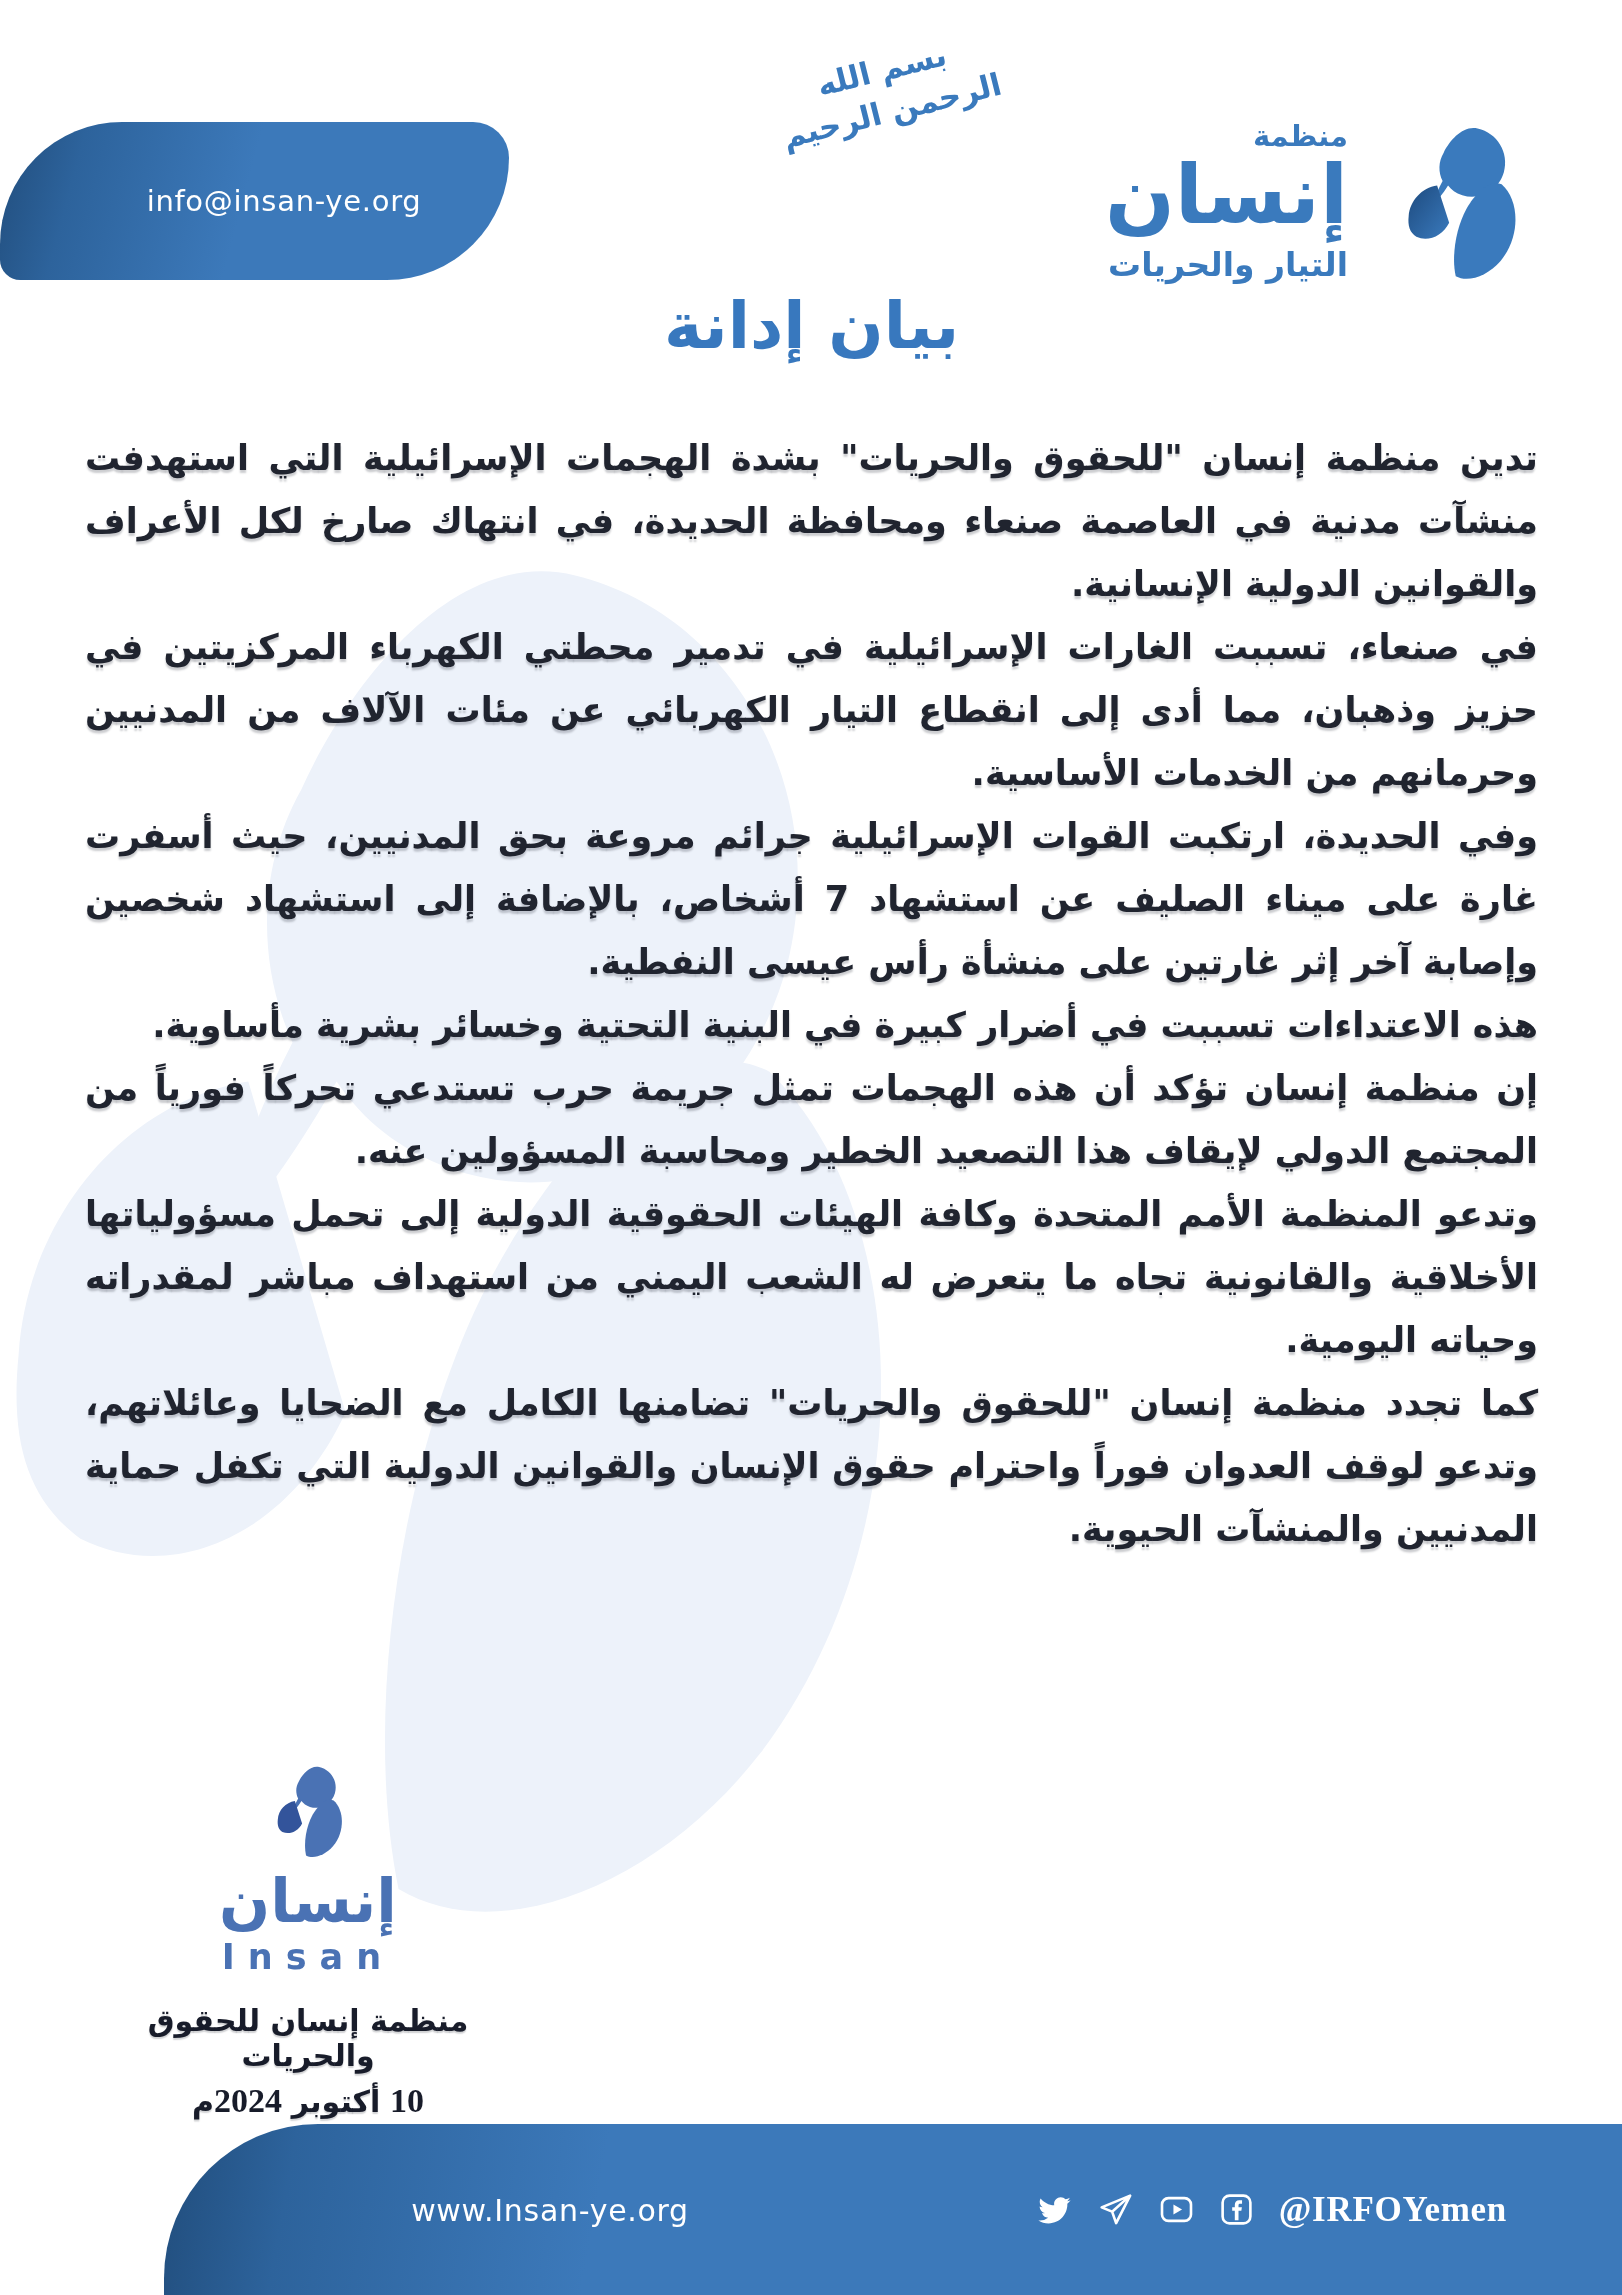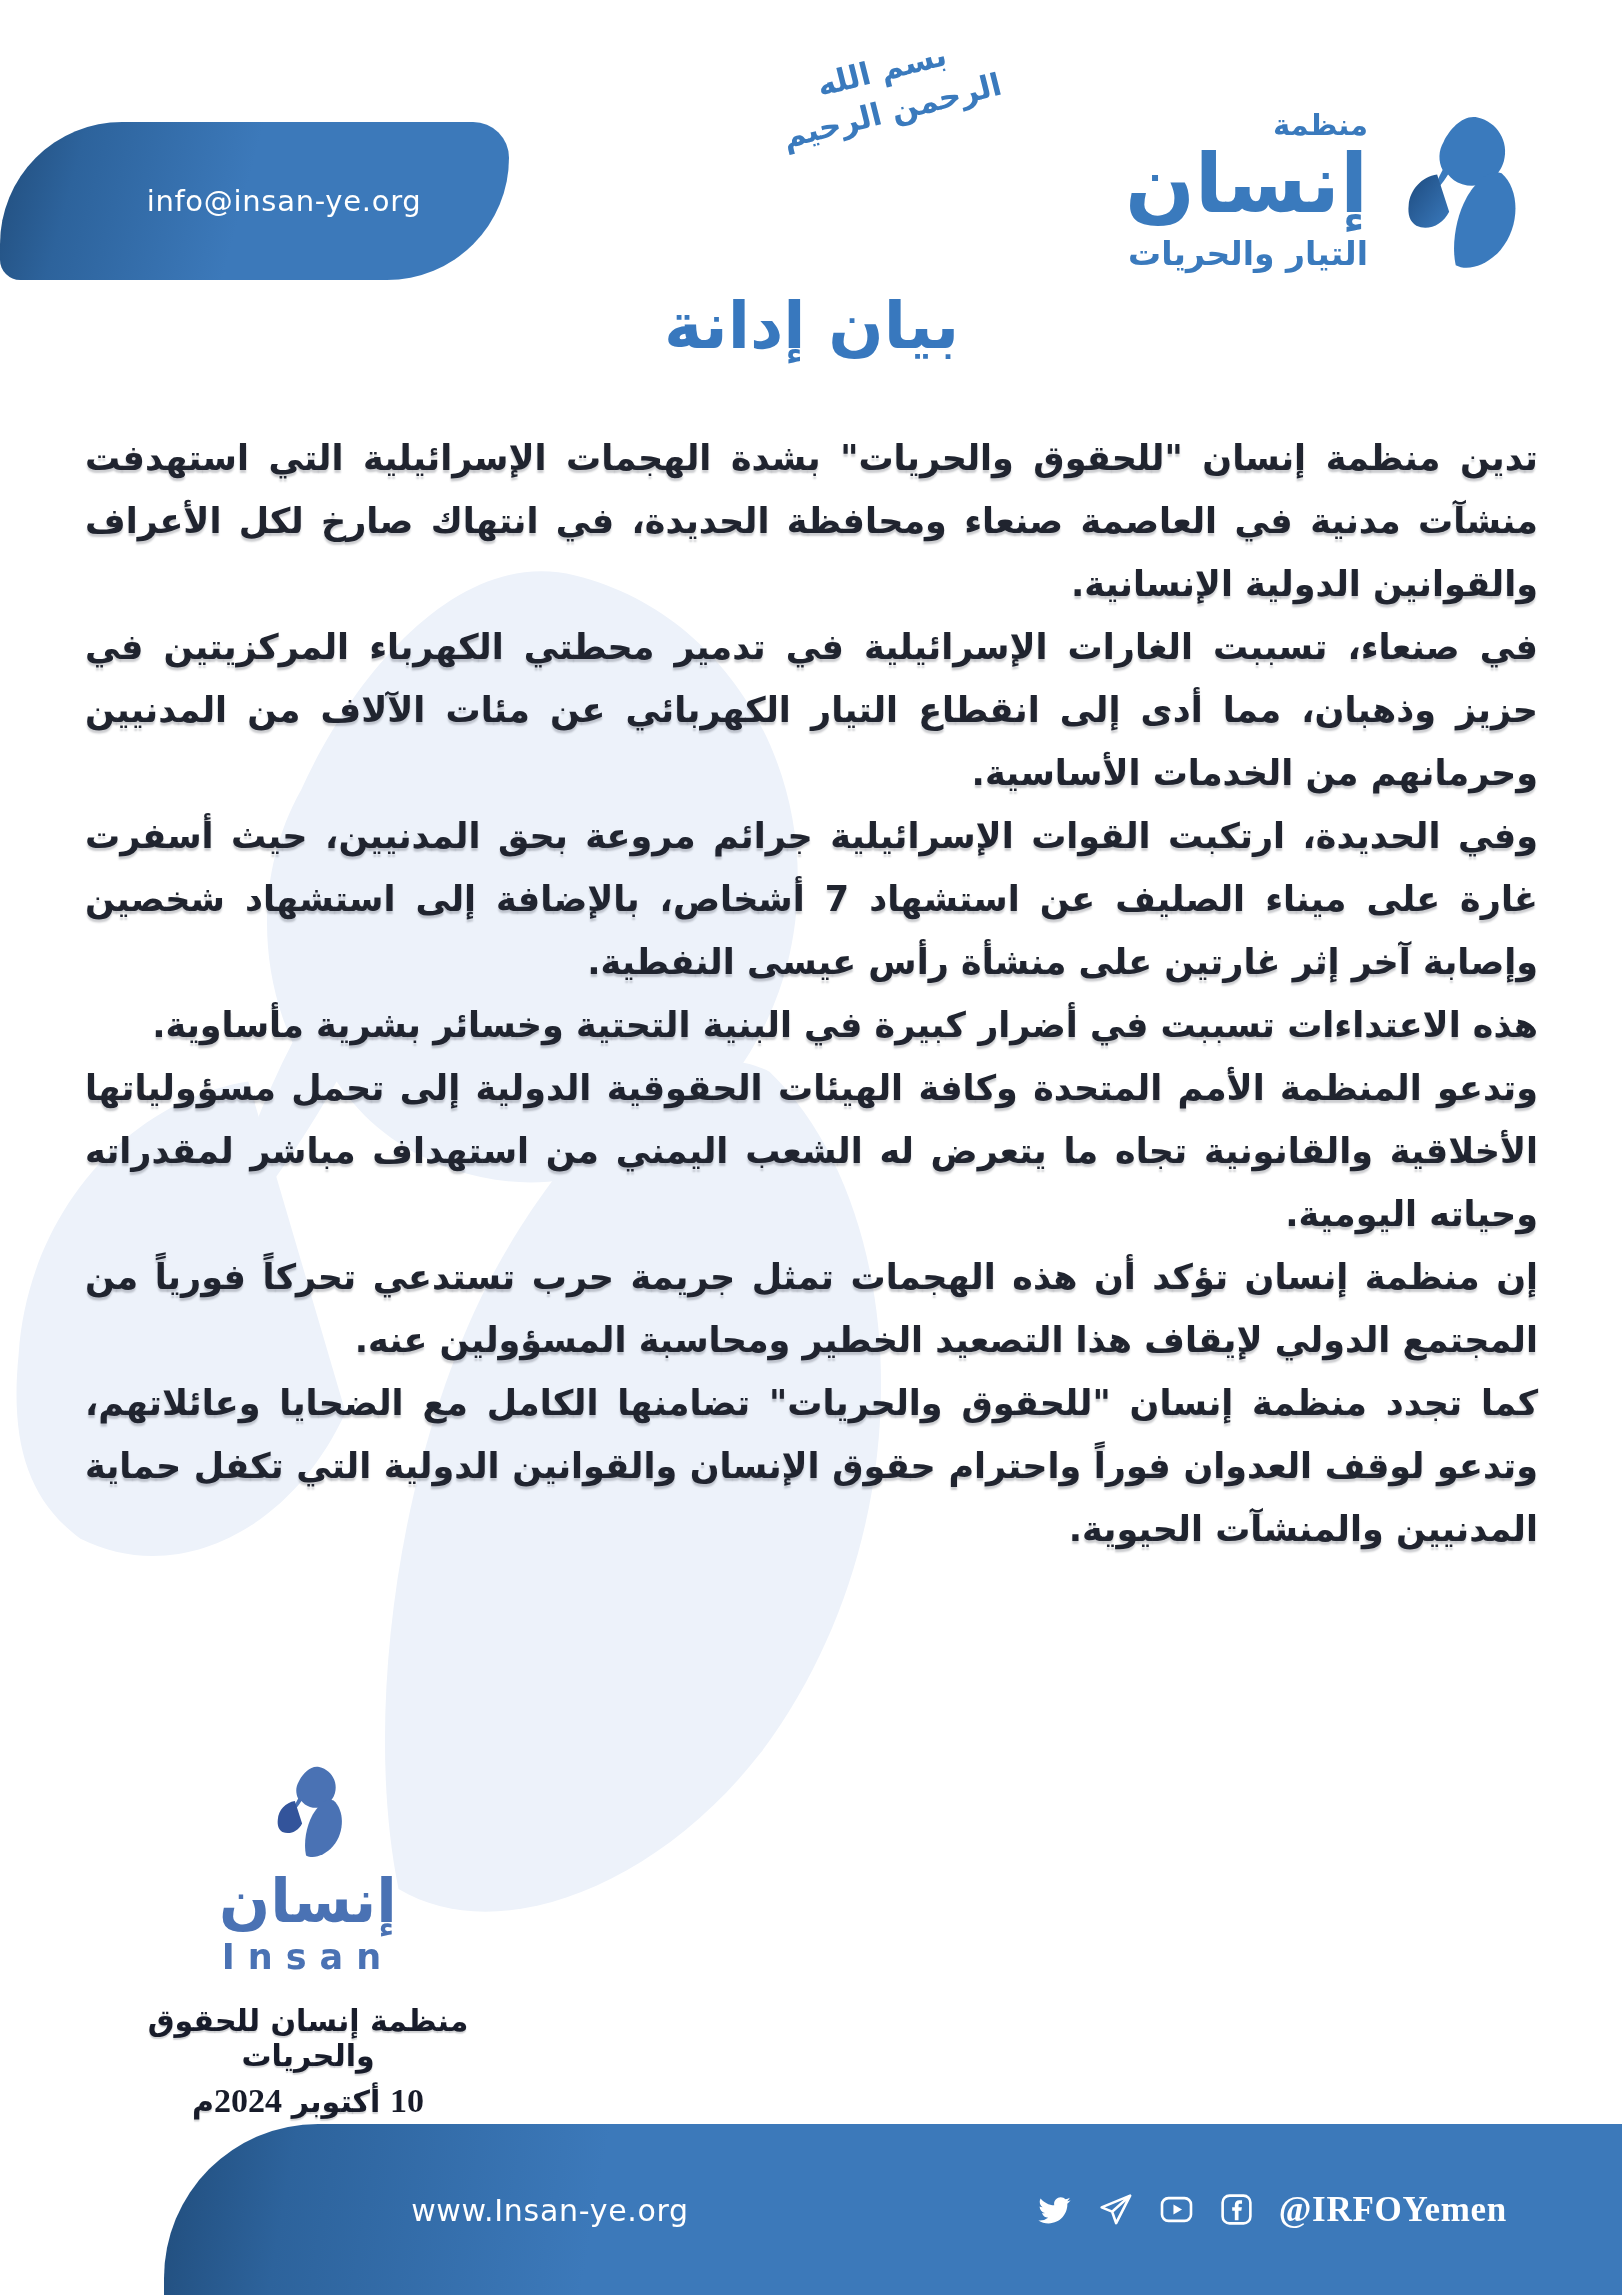--- a/index.html
+++ b/index.html
@@ -19,21 +19,21 @@
   }
   .email-pill span{
     color:#ffffff;font-size:29px;letter-spacing:0.7px;padding-left:59px;
     font-family:"DejaVu Sans",sans-serif;
   }
   .bismillah{
     position:absolute;left:766px;top:49px;width:242px;
     transform:rotate(-14deg);color:#3a7abd;font-size:31px;line-height:1.35;
     text-align:center;font-weight:bold;
   }
-  .logo{position:absolute;right:88px;top:111px;display:flex;align-items:flex-start;gap:15px;}
+  .logo{position:absolute;right:88px;top:122px;display:flex;align-items:flex-start;gap:35px;}
   .logo-text{text-align:right;color:#3a7abd;direction:rtl;}
   .logo-org{font-size:29px;font-weight:bold;line-height:1;}
   .logo-name{font-size:82px;font-weight:bold;line-height:1.05;margin-top:1.3px;}
   .logo-tagline{font-size:33px;font-weight:bold;line-height:1;margin-top:9.2px;}
   .logo-mark{width:152px;height:175px;}
   .logo-mark .head,.logo-mark .leaf-r{fill:#3a7abd;}
   .logo-mark .leaf-l{fill:url(#leafGrad);}
   
   .title{
     position:absolute;left:0;top:287px;width:100%;text-align:center;
@@ -113,22 +113,22 @@
     </svg>
   </div>
 
   <div class="title">بيان إدانة</div>
 
   <div class="body-text">
     <p>تدين منظمة إنسان "للحقوق والحريات" بشدة الهجمات الإسرائيلية التي استهدفت منشآت مدنية في العاصمة صنعاء ومحافظة الحديدة، في انتهاك صارخ لكل الأعراف والقوانين الدولية الإنسانية.</p>
     <p>في صنعاء، تسببت الغارات الإسرائيلية في تدمير محطتي الكهرباء المركزيتين في حزيز وذهبان، مما أدى إلى انقطاع التيار الكهربائي عن مئات الآلاف من المدنيين وحرمانهم من الخدمات الأساسية.</p>
     <p>وفي الحديدة، ارتكبت القوات الإسرائيلية جرائم مروعة بحق المدنيين، حيث أسفرت غارة على ميناء الصليف عن استشهاد 7 أشخاص، بالإضافة إلى استشهاد شخصين وإصابة آخر إثر غارتين على منشأة رأس عيسى النفطية.</p>
     <p>هذه الاعتداءات تسببت في أضرار كبيرة في البنية التحتية وخسائر بشرية مأساوية.</p>
+    <p>إن منظمة إنسان تؤكد أن هذه الهجمات تمثل جريمة حرب تستدعي تحركاً فورياً من المجتمع الدولي لإيقاف هذا التصعيد الخطير ومحاسبة المسؤولين عنه.</p>
     <p>وتدعو المنظمة الأمم المتحدة وكافة الهيئات الحقوقية الدولية إلى تحمل مسؤولياتها الأخلاقية والقانونية تجاه ما يتعرض له الشعب اليمني من استهداف مباشر لمقدراته وحياته اليومية.</p>
-    <p>إن منظمة إنسان تؤكد أن هذه الهجمات تمثل جريمة حرب تستدعي تحركاً فورياً من المجتمع الدولي لإيقاف هذا التصعيد الخطير ومحاسبة المسؤولين عنه.</p>
     <p>كما تجدد منظمة إنسان "للحقوق والحريات" تضامنها الكامل مع الضحايا وعائلاتهم، وتدعو لوقف العدوان فوراً واحترام حقوق الإنسان والقوانين الدولية التي تكفل حماية المدنيين والمنشآت الحيوية.</p>
   </div>
 
   <div class="stamp">
     <svg class="stamp-mark" viewBox="0 0 120 160">
       <path class="head" d="M77 6 C95 10 106 28 101 46 C96 63 79 72 63 67 C57 65 53 62 50 58 C45 66 40 72 35 77 C38 69 41 61 45 54 C41 46 41 36 46 28 C52 16 64 3 77 6 Z"></path>
       <path class="leaf-l" d="M40 58 C26 60 15 72 14 86 C13 95 15 101 21 105 C32 110 45 104 51 92 L40 58 Z"></path>
       <path class="leaf-r" d="M99 57 C115 71 117 104 98 127 C86 141 68 147 57 141 C53 123 57 97 67 79 C75 65 88 52 99 57 Z"></path>
     </svg>
     <div class="stamp-arabic">إنسان</div>

